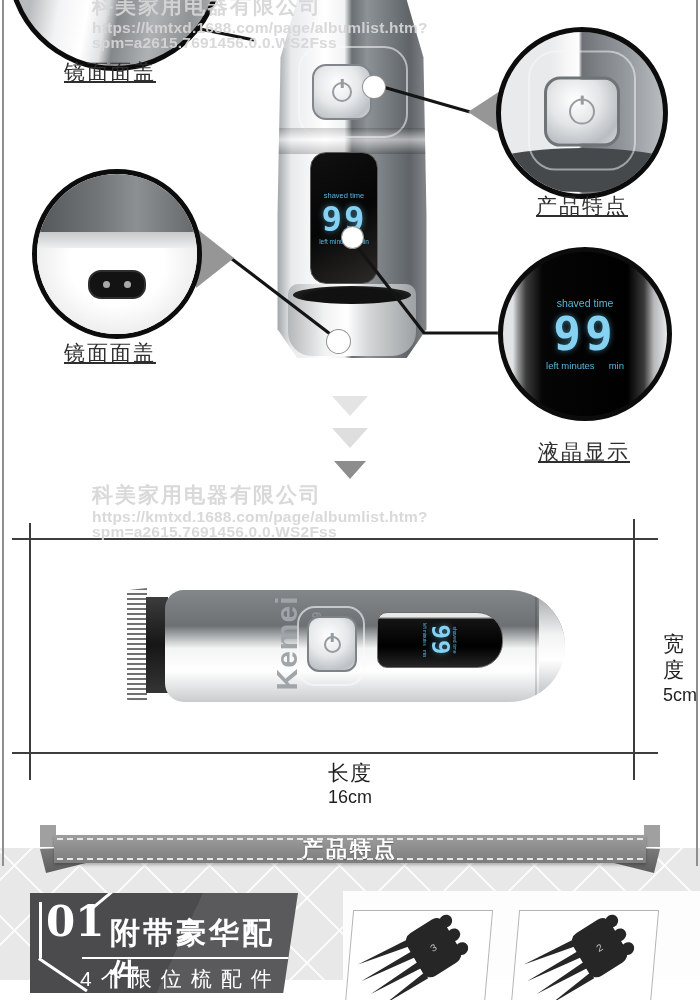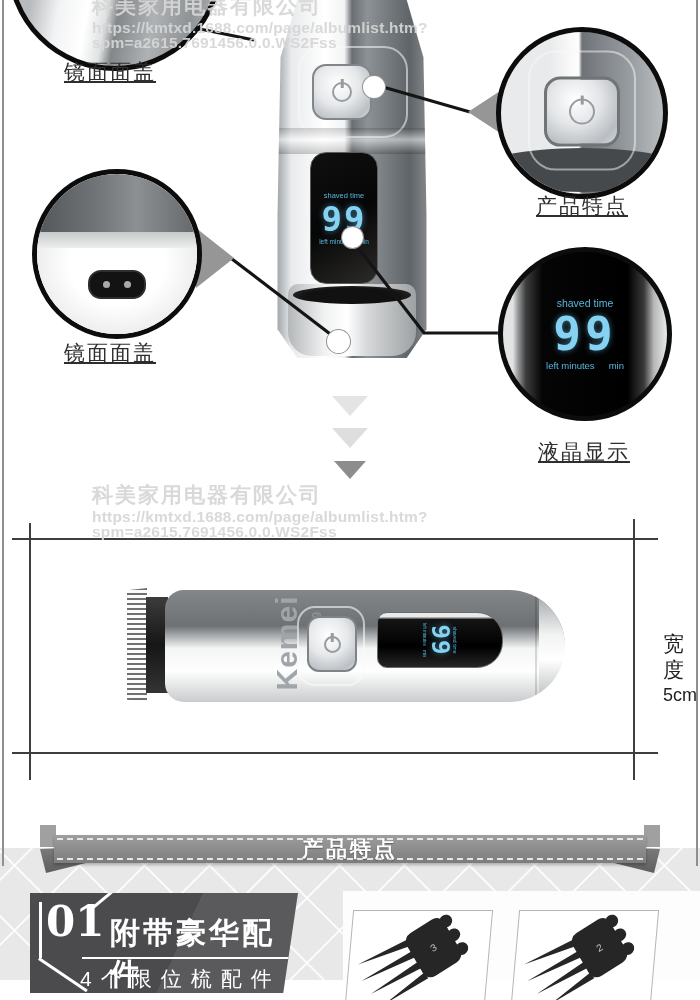--- a/index.html
+++ b/index.html
@@ -252,20 +252,24 @@
               <span>left minutes</span>
               <span>min</span>
             </span>
         </div>
       </div>
       <div class="h-seam"></div>
       <div class="h-cap"></div>
     </div>
   </div>
 
+  <div class="dim dim-length">
+    <div class="t">长度</div>
+    <div class="v">16cm</div>
+  </div>
   <div class="dim dim-width">
     <div class="t">宽度</div>
     <div class="v">5cm</div>
   </div>
 
   <div class="wm wm-top">
     <div class="co">科美家用电器有限公司</div>
     <div class="url">https://kmtxd.1688.com/page/albumlist.htm?</div>
     <div class="url">spm=a2615.7691456.0.0.WS2Fss</div>
   </div>

